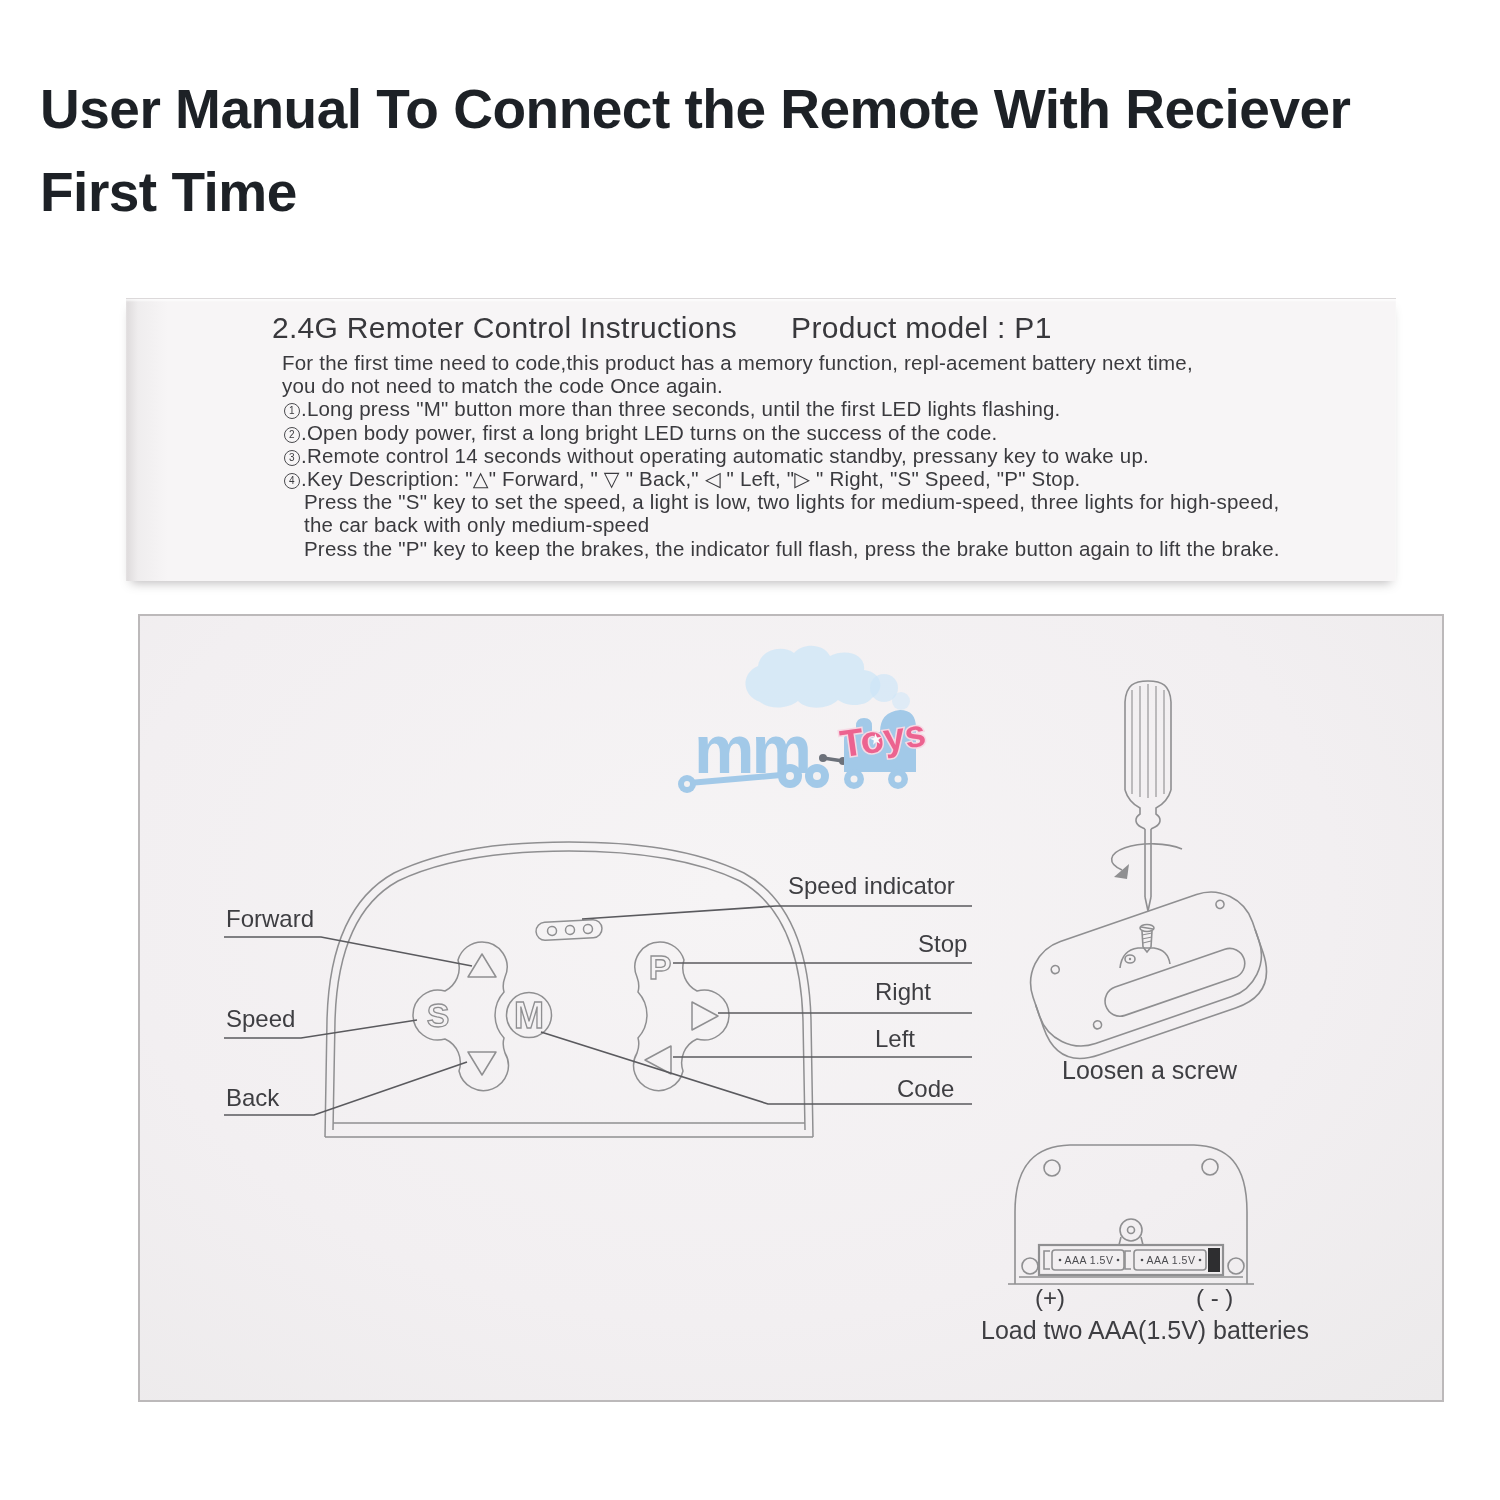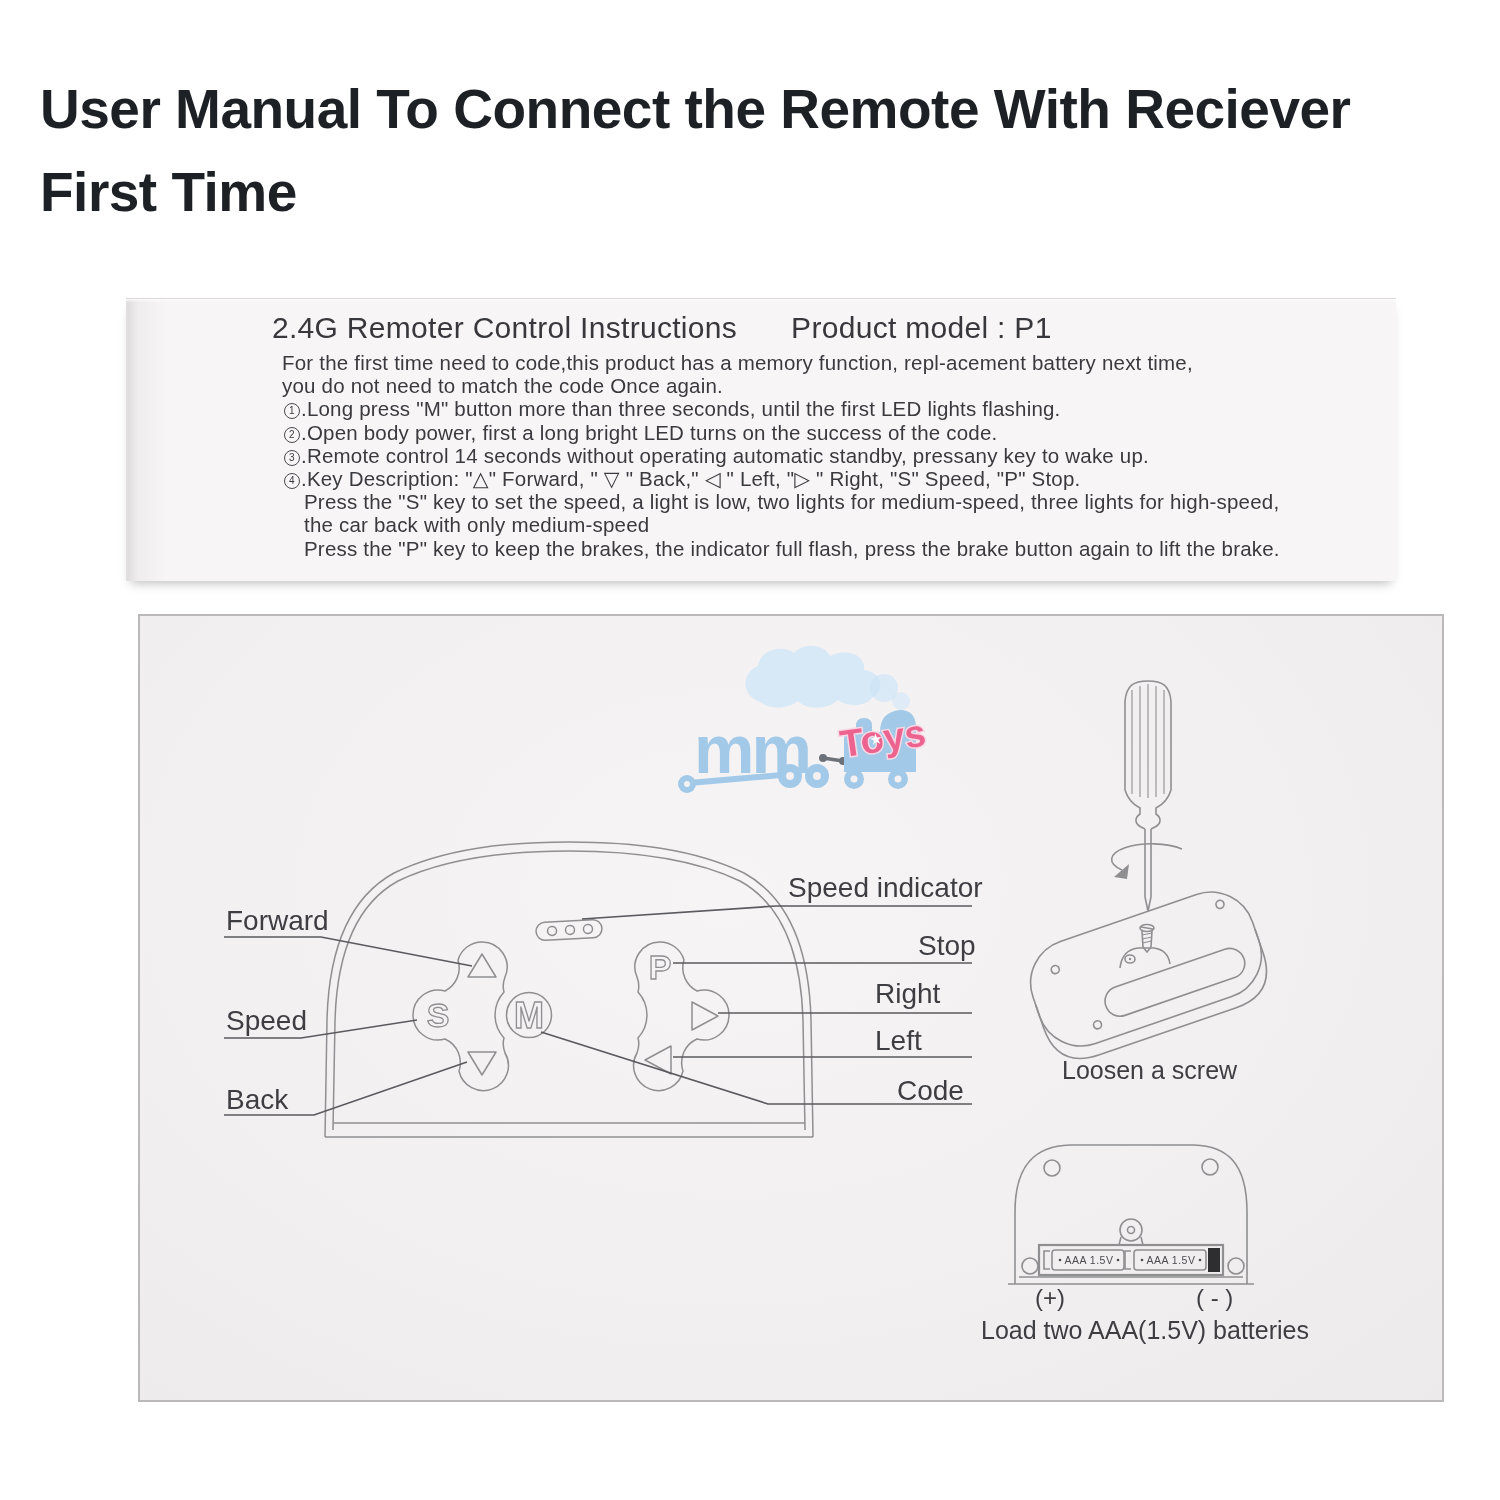--- a/index.html
+++ b/index.html
@@ -31,21 +31,21 @@
   .note{margin-left:22px;}
   
   .panel{
     position:absolute;left:114px;top:614px;width:1306px;height:788px;box-sizing:border-box;
     border:2px solid #bcb9ba;
     background:radial-gradient(ellipse at 45% 35%, #f6f4f5 0%, #f2eff1 60%, #eceaeb 100%);
     margin-left:24px;
   }
   .panel > svg.diagram{position:absolute;left:-2px;top:-2px;}
   .logo-svg{position:absolute;left:520px;top:28px;}
-  .dlabel{position:absolute;font-size:28px;color:#3e3e42;white-space:nowrap;}
+  .dlabel{position:absolute;font-size:24px;color:#3e3e42;white-space:nowrap;}
   .cap{font-size:25px;}
   .small-cap{font-size:24px;}
   svg{font-family:"Liberation Sans","DejaVu Sans",sans-serif;}
 </style>
 </head>
 <body>
 
 <div class="page-title">
   <div>User Manual To Connect the Remote With Reciever</div>
   <div>First Time</div>

